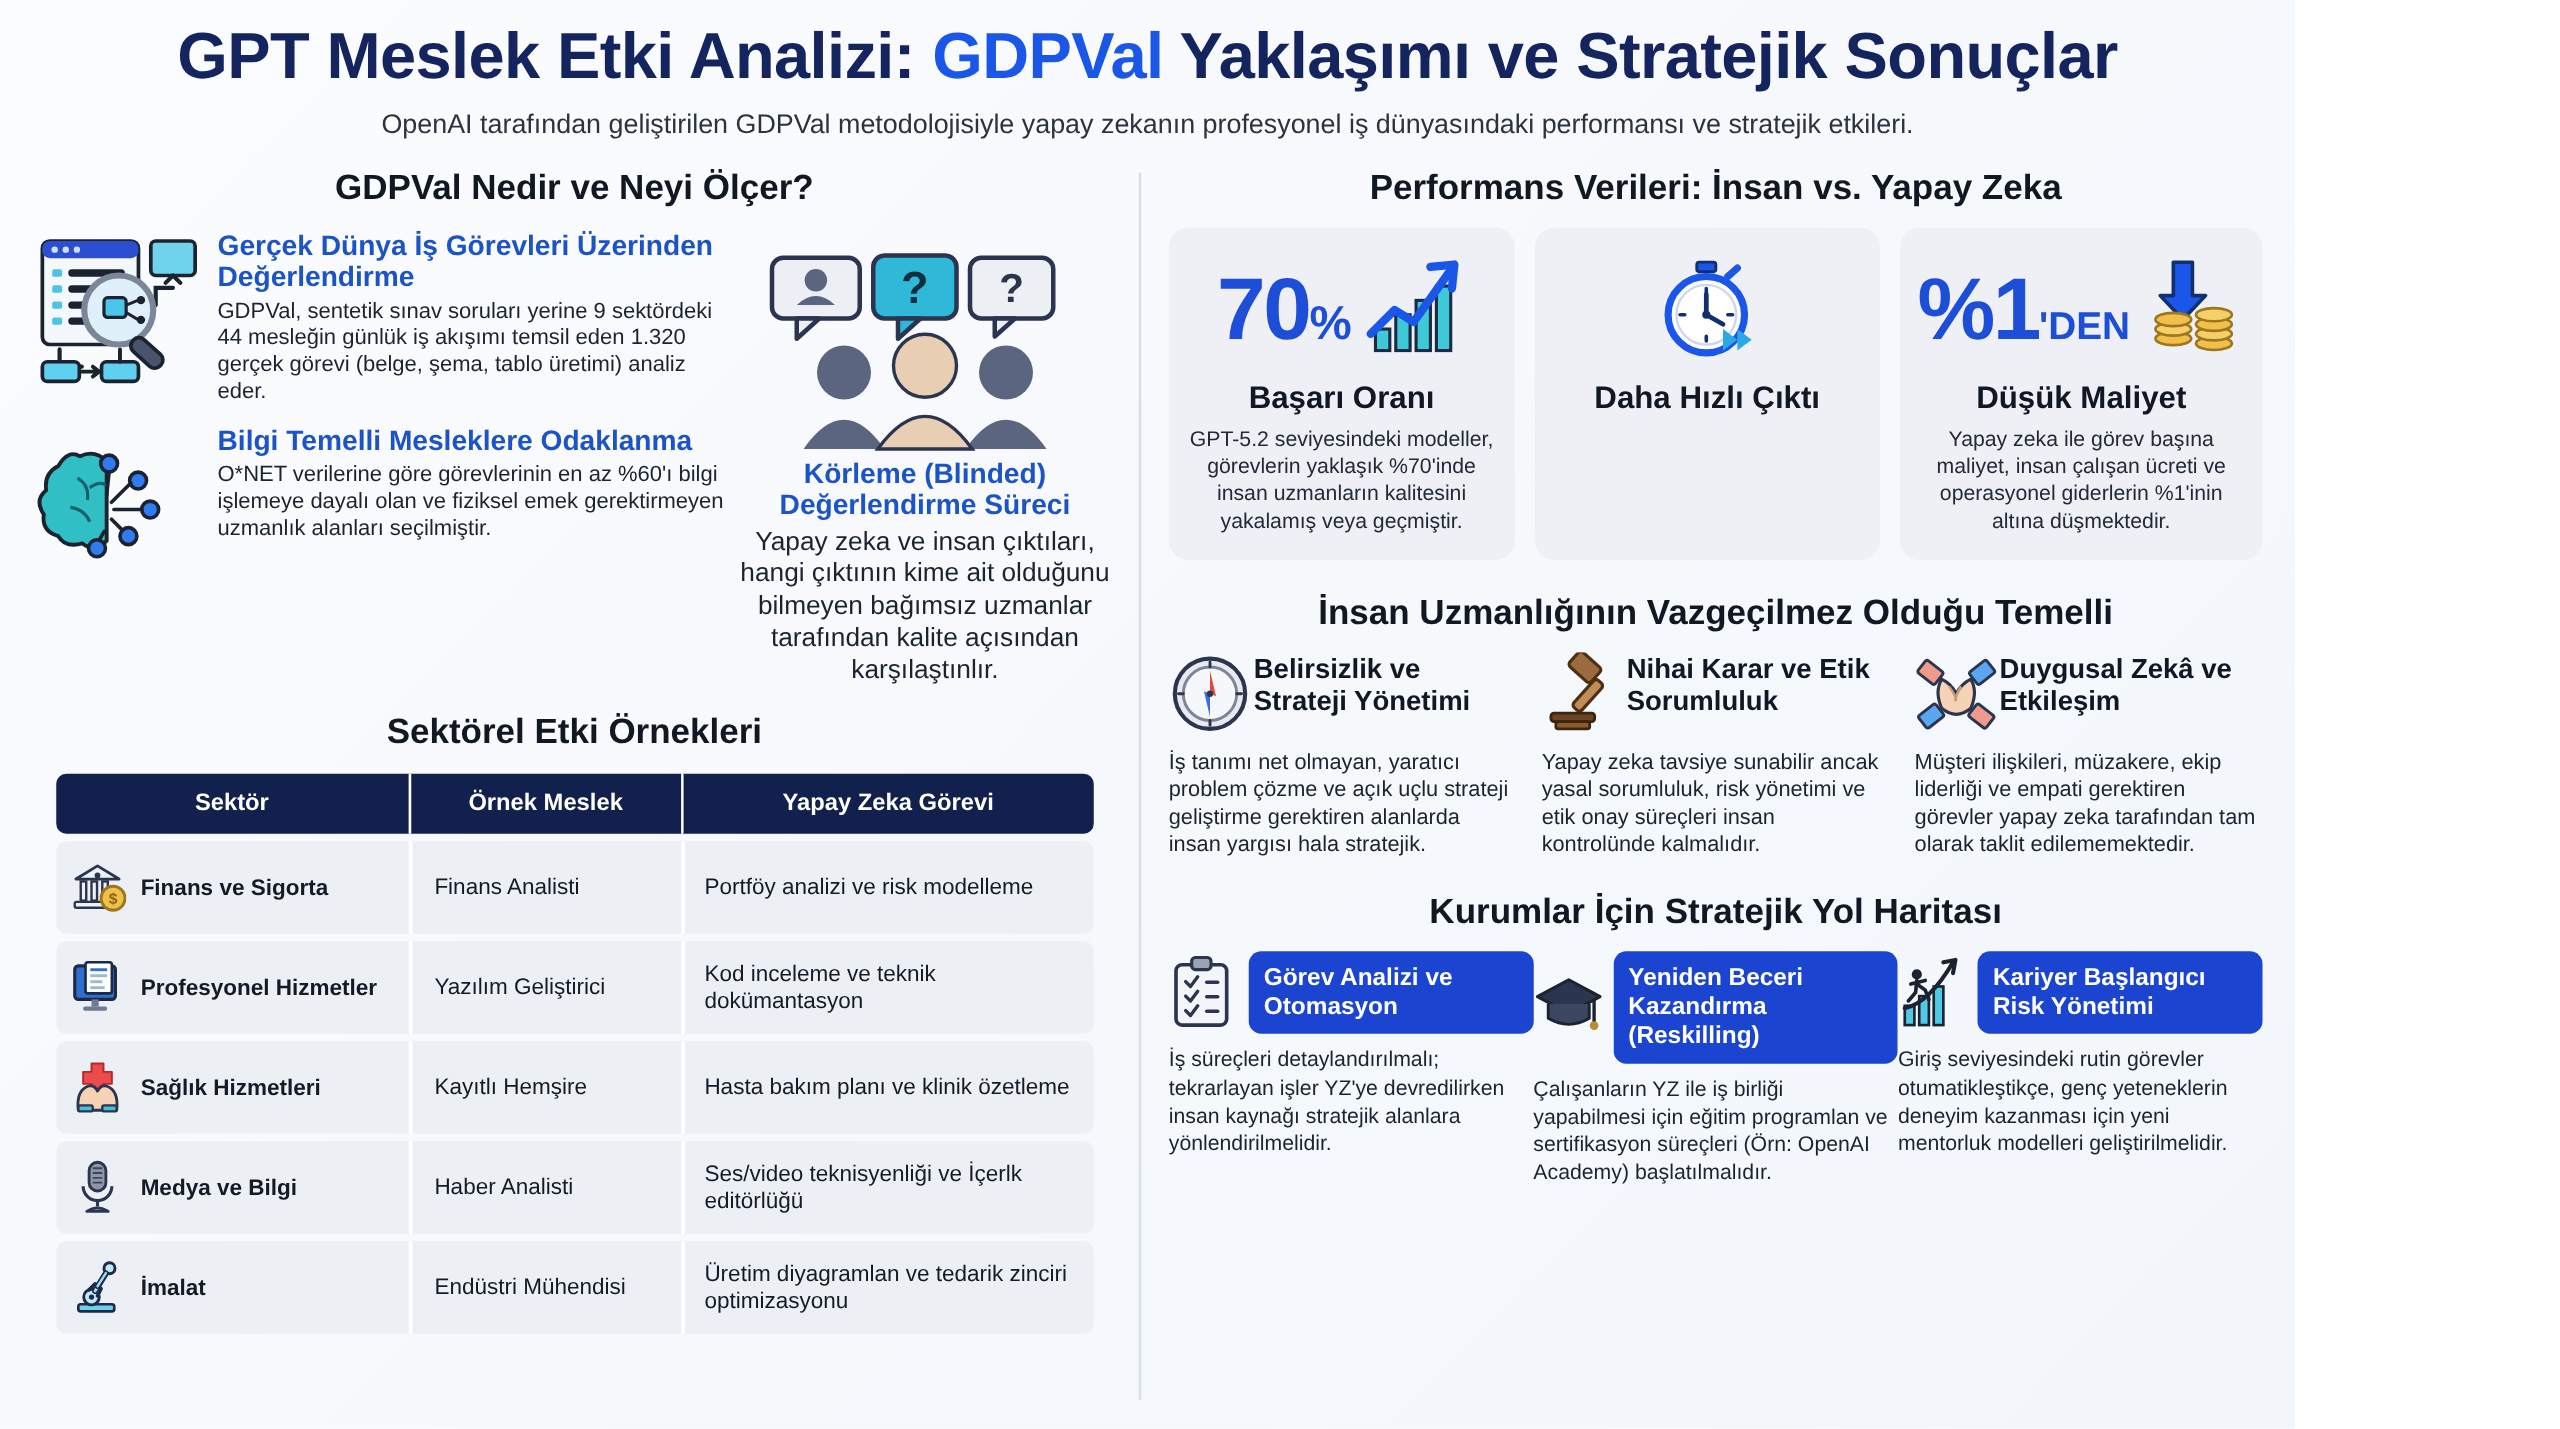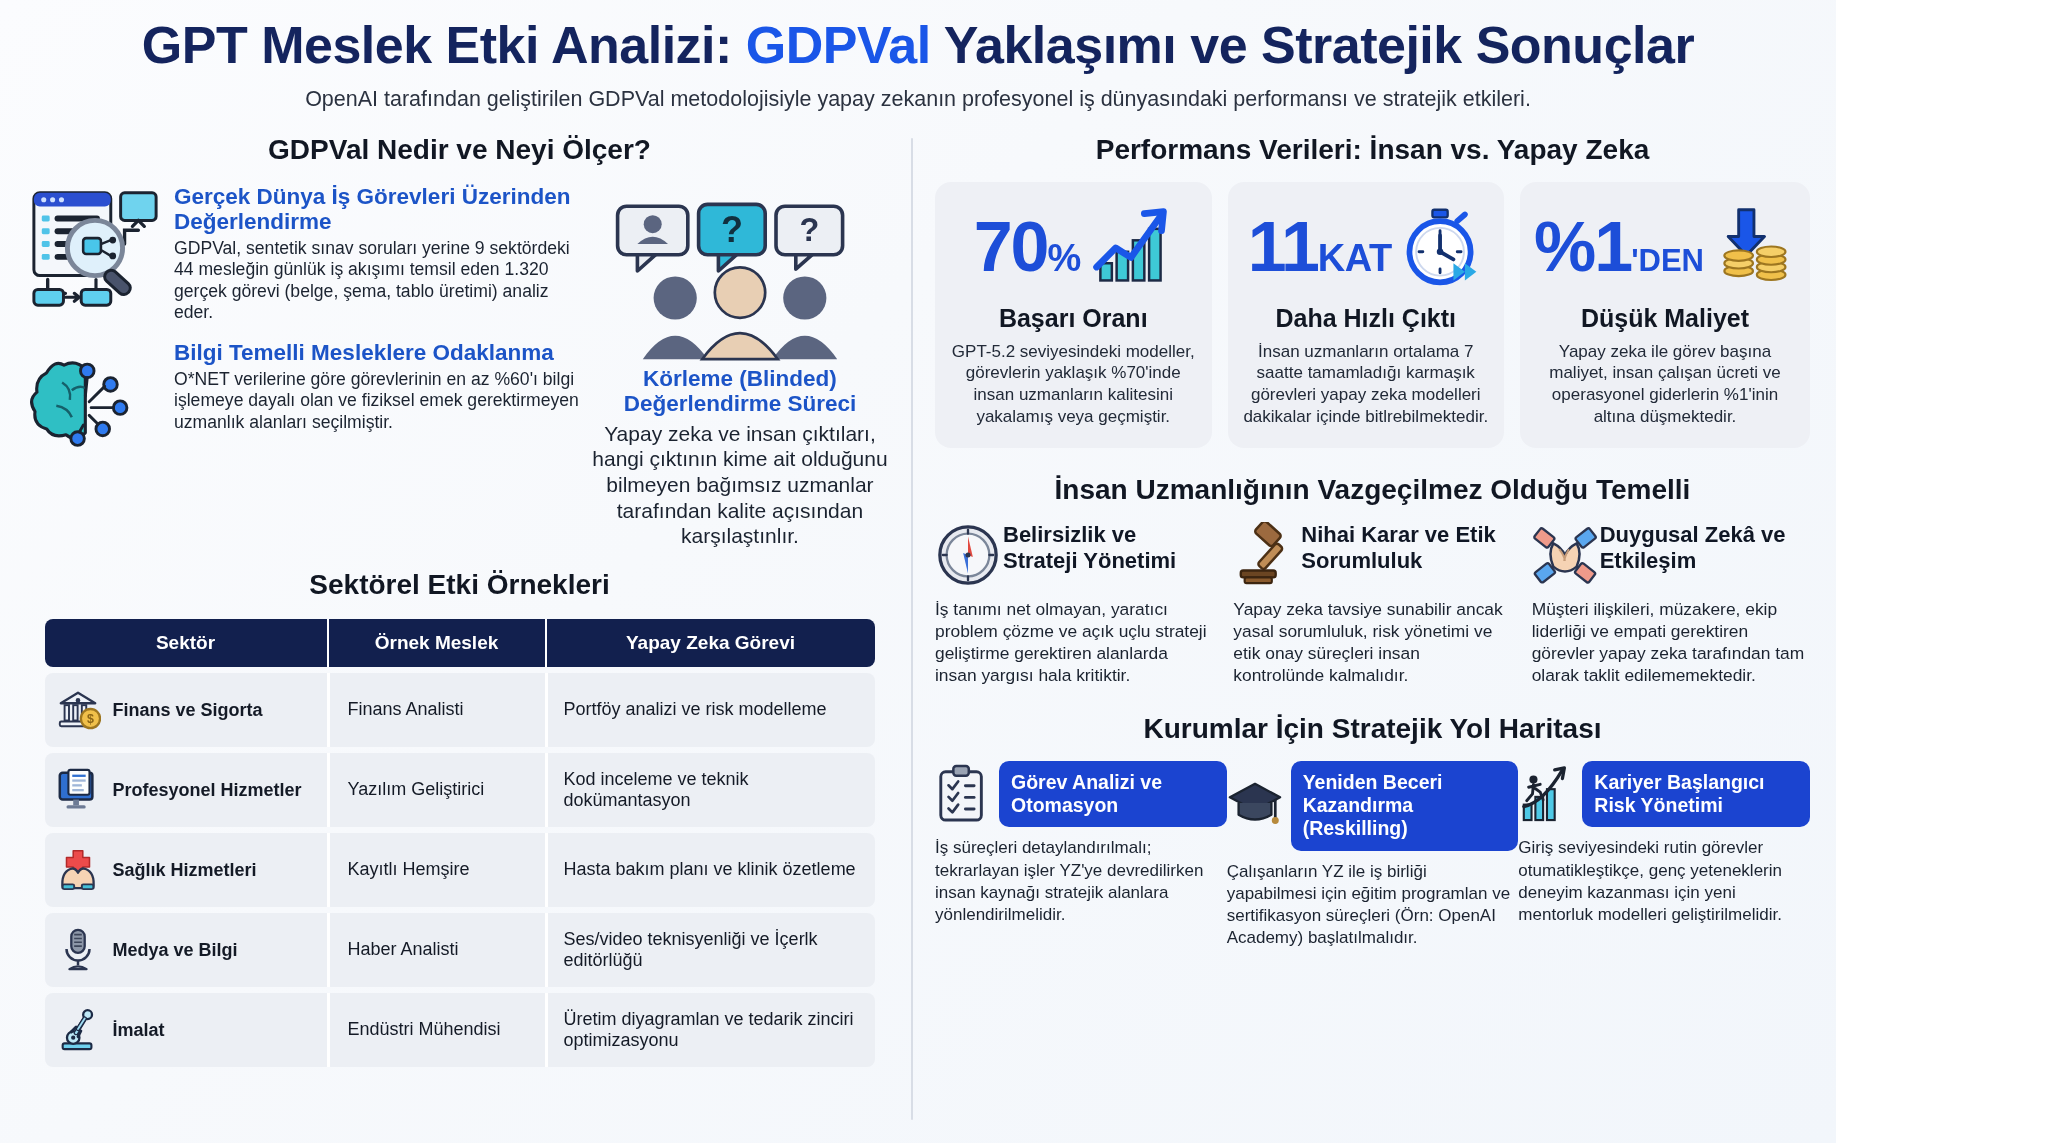--- a/index.html
+++ b/index.html
@@ -378,37 +378,35 @@
                 <path d="M60 10 L80 8 L78 28" fill="none" stroke="#1a56e8" stroke-width="7" stroke-linecap="round" stroke-linejoin="round"></path>
               </svg>
             </span>
           </div>
           <h4>Başarı Oranı</h4>
           <p>GPT-5.2 seviyesindeki modeller, görevlerin yaklaşık %70'inde insan uzmanların kalitesini yakalamış veya geçmiştir.</p>
         </div>
 
         <div class="stat">
           <div class="big">
-            <span class="num"><span>11</span><small>KAT</small></span>
             <span class="glyph">
               <svg viewBox="0 0 90 90" width="86" height="86">
                 <rect x="36" y="6" width="16" height="8" rx="2" fill="#1a56e8" stroke="#12306e" stroke-width="2.4"></rect>
                 <path d="M62 18 l8 -7" stroke="#1a56e8" stroke-width="6" stroke-linecap="round"></path>
                 <circle cx="44" cy="50" r="32" fill="#ffffff" stroke="#1a56e8" stroke-width="6"></circle>
                 <circle cx="44" cy="50" r="25" fill="none" stroke="#cdd8ee" stroke-width="2"></circle>
                 <path d="M44 28 v4 M66 50 h-4 M44 72 v-4 M22 50 h4" stroke="#12306e" stroke-width="3" stroke-linecap="round"></path>
                 <path d="M44 50 L44 33 M44 50 L58 58" stroke="#12306e" stroke-width="4" stroke-linecap="round"></path>
                 <circle cx="44" cy="50" r="3.4" fill="#12306e"></circle>
                 <path d="M58 62 l12 9 l-12 9 z" fill="#2aa9e6"></path>
                 <path d="M70 62 l12 9 l-12 9 z" fill="#2aa9e6"></path>
               </svg>
             </span>
           </div>
           <h4>Daha Hızlı Çıktı</h4>
-          <p>İnsan uzmanların ortalama 7 saatte tamamladığı karmaşık görevleri yapay zeka modelleri dakikalar içinde bitlrebilmektedir.</p>
         </div>
 
         <div class="stat">
           <div class="big">
             <span class="num"><span>%1</span><span class="den">'DEN</span></span>
             <span class="glyph">
               <svg viewBox="0 0 90 90" width="86" height="86">
                 <path d="M30 6 v28 h-11 l19 20 l19 -20 h-11 V6 z" fill="#1a56e8" stroke="#12306e" stroke-width="3" stroke-linejoin="round"></path>
                 <ellipse cx="30" cy="70" rx="15" ry="5.5" fill="#f0c04a" stroke="#9d7620" stroke-width="2.2"></ellipse>
                 <ellipse cx="30" cy="62" rx="15" ry="5.5" fill="#f5cf68" stroke="#9d7620" stroke-width="2.2"></ellipse>
@@ -436,21 +434,21 @@
                   <circle cx="34" cy="34" r="29" fill="#e8eaf0" stroke="#2b3550" stroke-width="3.4"></circle>
                   <circle cx="34" cy="34" r="22" fill="#f6f7fa" stroke="#7b8699" stroke-width="2.4"></circle>
                   <path d="M34 15 L39 36 L34 34 z" fill="#e2483f"></path>
                   <path d="M34 53 L29 32 L34 34 z" fill="#3a6fd8"></path>
                   <circle cx="34" cy="34" r="2.6" fill="#2b3550"></circle>
                   <path d="M34 8 v4 M60 34 h-4 M34 60 v-4 M8 34 h4" stroke="#2b3550" stroke-width="2.4" stroke-linecap="round"></path>
                 </svg>
               </span>
               <h4>Belirsizlik ve Strateji Yönetimi</h4>
             </div>
-            <p>İş tanımı net olmayan, yaratıcı problem çözme ve açık uçlu strateji geliştirme gerektiren alanlarda insan yargısı hala kritiktir.</p>
+            <p>İş tanımı net olmayan, yaratıcı problem çözme ve açık uçlu strateji geliştirme gerektiren alanlarda insan yargısı hala stratejik.</p>
           </div>
 
           <div class="human">
             <div class="hrow">
               <span class="hicon">
                 <svg viewBox="0 0 68 68" width="66" height="66">
                   <rect x="24" y="4" width="24" height="16" rx="3" transform="rotate(42 36 12)" fill="#9c6a3f" stroke="#4c3015" stroke-width="2.6"></rect>
                   <rect x="34" y="20" width="9" height="30" rx="3" transform="rotate(42 38 35)" fill="#c08d56" stroke="#4c3015" stroke-width="2.6"></rect>
                   <rect x="8" y="50" width="36" height="7" rx="2.5" fill="#6b4522" stroke="#3c2510" stroke-width="2.4"></rect>
                   <rect x="12" y="57" width="28" height="6" rx="2" fill="#8a5a2d" stroke="#3c2510" stroke-width="2.2"></rect>

